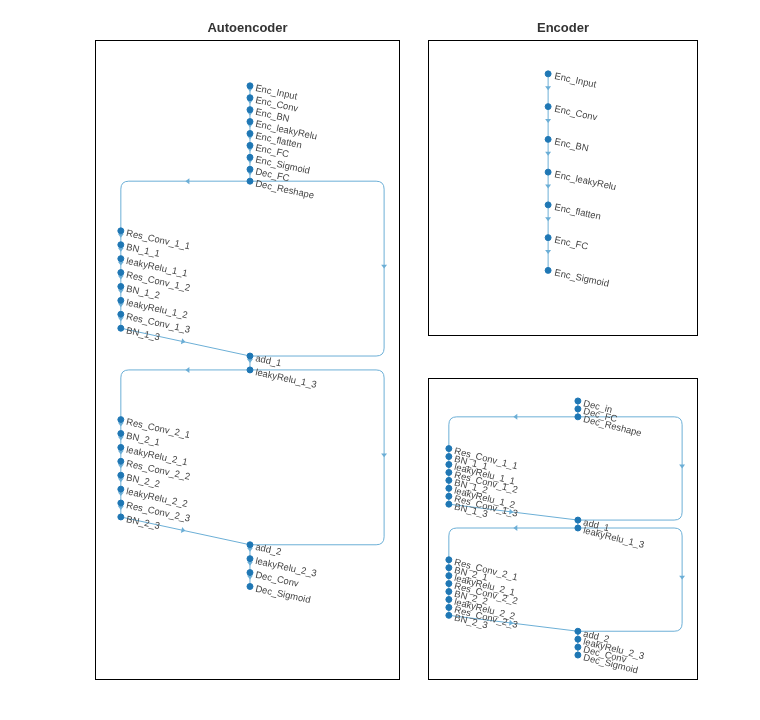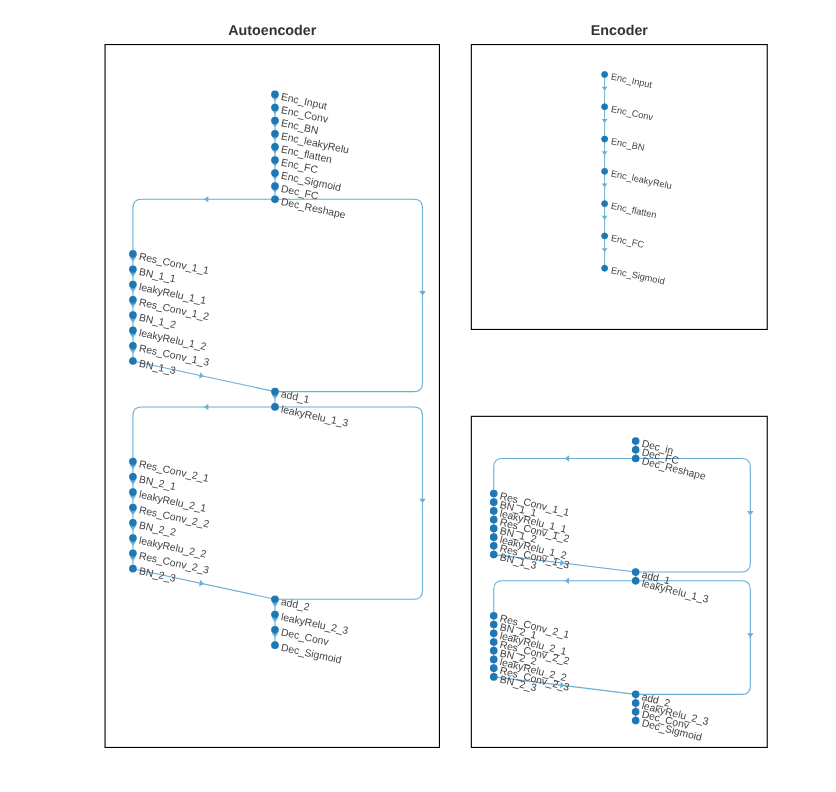--- a/index.html
+++ b/index.html
@@ -190,21 +190,21 @@
           <text x="160" y="511" class="nodelabel" transform="rotate(12 160 511)">add_2</text>
           <circle cx="155" cy="520" r="3" class="nodedot"></circle>
           <text x="160" y="525" class="nodelabel" transform="rotate(12 160 525)">leakyRelu_2_3</text>
           <circle cx="155" cy="534" r="3" class="nodedot"></circle>
           <text x="160" y="539" class="nodelabel" transform="rotate(12 160 539)">Dec_Conv</text>
           <circle cx="155" cy="548" r="3" class="nodedot"></circle>
           <text x="160" y="553" class="nodelabel" transform="rotate(12 160 553)">Dec_Sigmoid</text>
         </svg>
       </div>
     </div>
-    <div class="panel" style="left: 428px; top: 40px; width: 270px; height: 260px; border-radius: 26px;">
+    <div class="panel" style="left: 428px; top: 40px; width: 270px; height: 296px; border-radius: 26px;">
       <div class="panel-title">Encoder</div>
       <div class="panel-frame">
         <svg class="netsvg" viewBox="0 0 270 290">
           <line x1="120" y1="30" x2="120" y2="63" class="edge"></line>
           <polygon points="0,0 -4,-3 -4,3" class="arrow" transform="translate(120,46.5) rotate(90)"></polygon>
           <line x1="120" y1="63" x2="120" y2="96" class="edge"></line>
           <polygon points="0,0 -4,-3 -4,3" class="arrow" transform="translate(120,79.5) rotate(90)"></polygon>
           <line x1="120" y1="96" x2="120" y2="129" class="edge"></line>
           <polygon points="0,0 -4,-3 -4,3" class="arrow" transform="translate(120,112.5) rotate(90)"></polygon>
           <line x1="120" y1="129" x2="120" y2="162" class="edge"></line>

